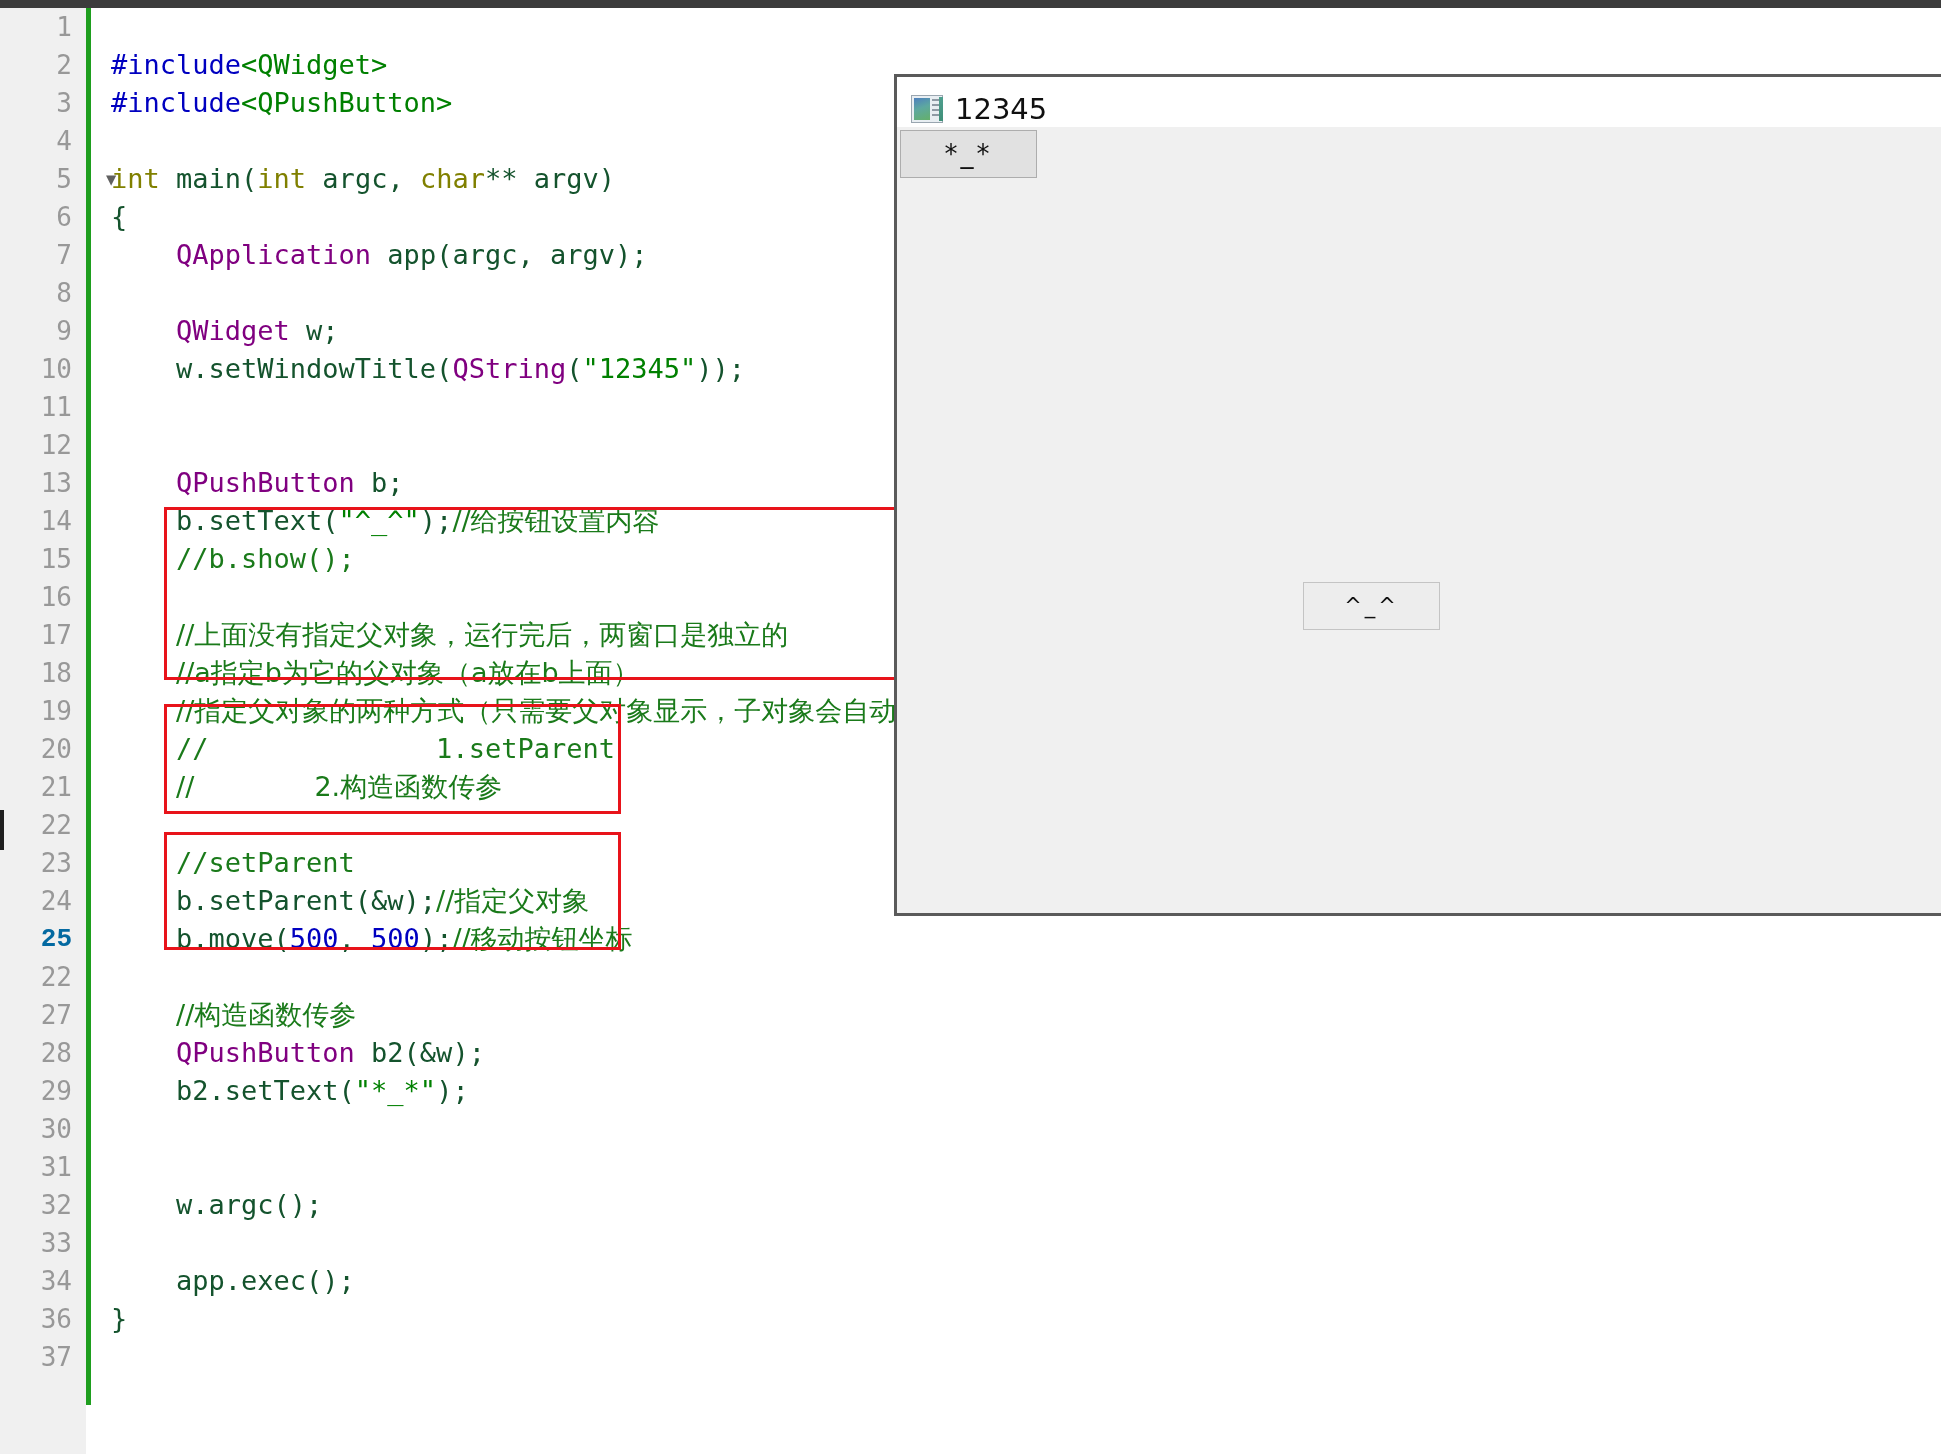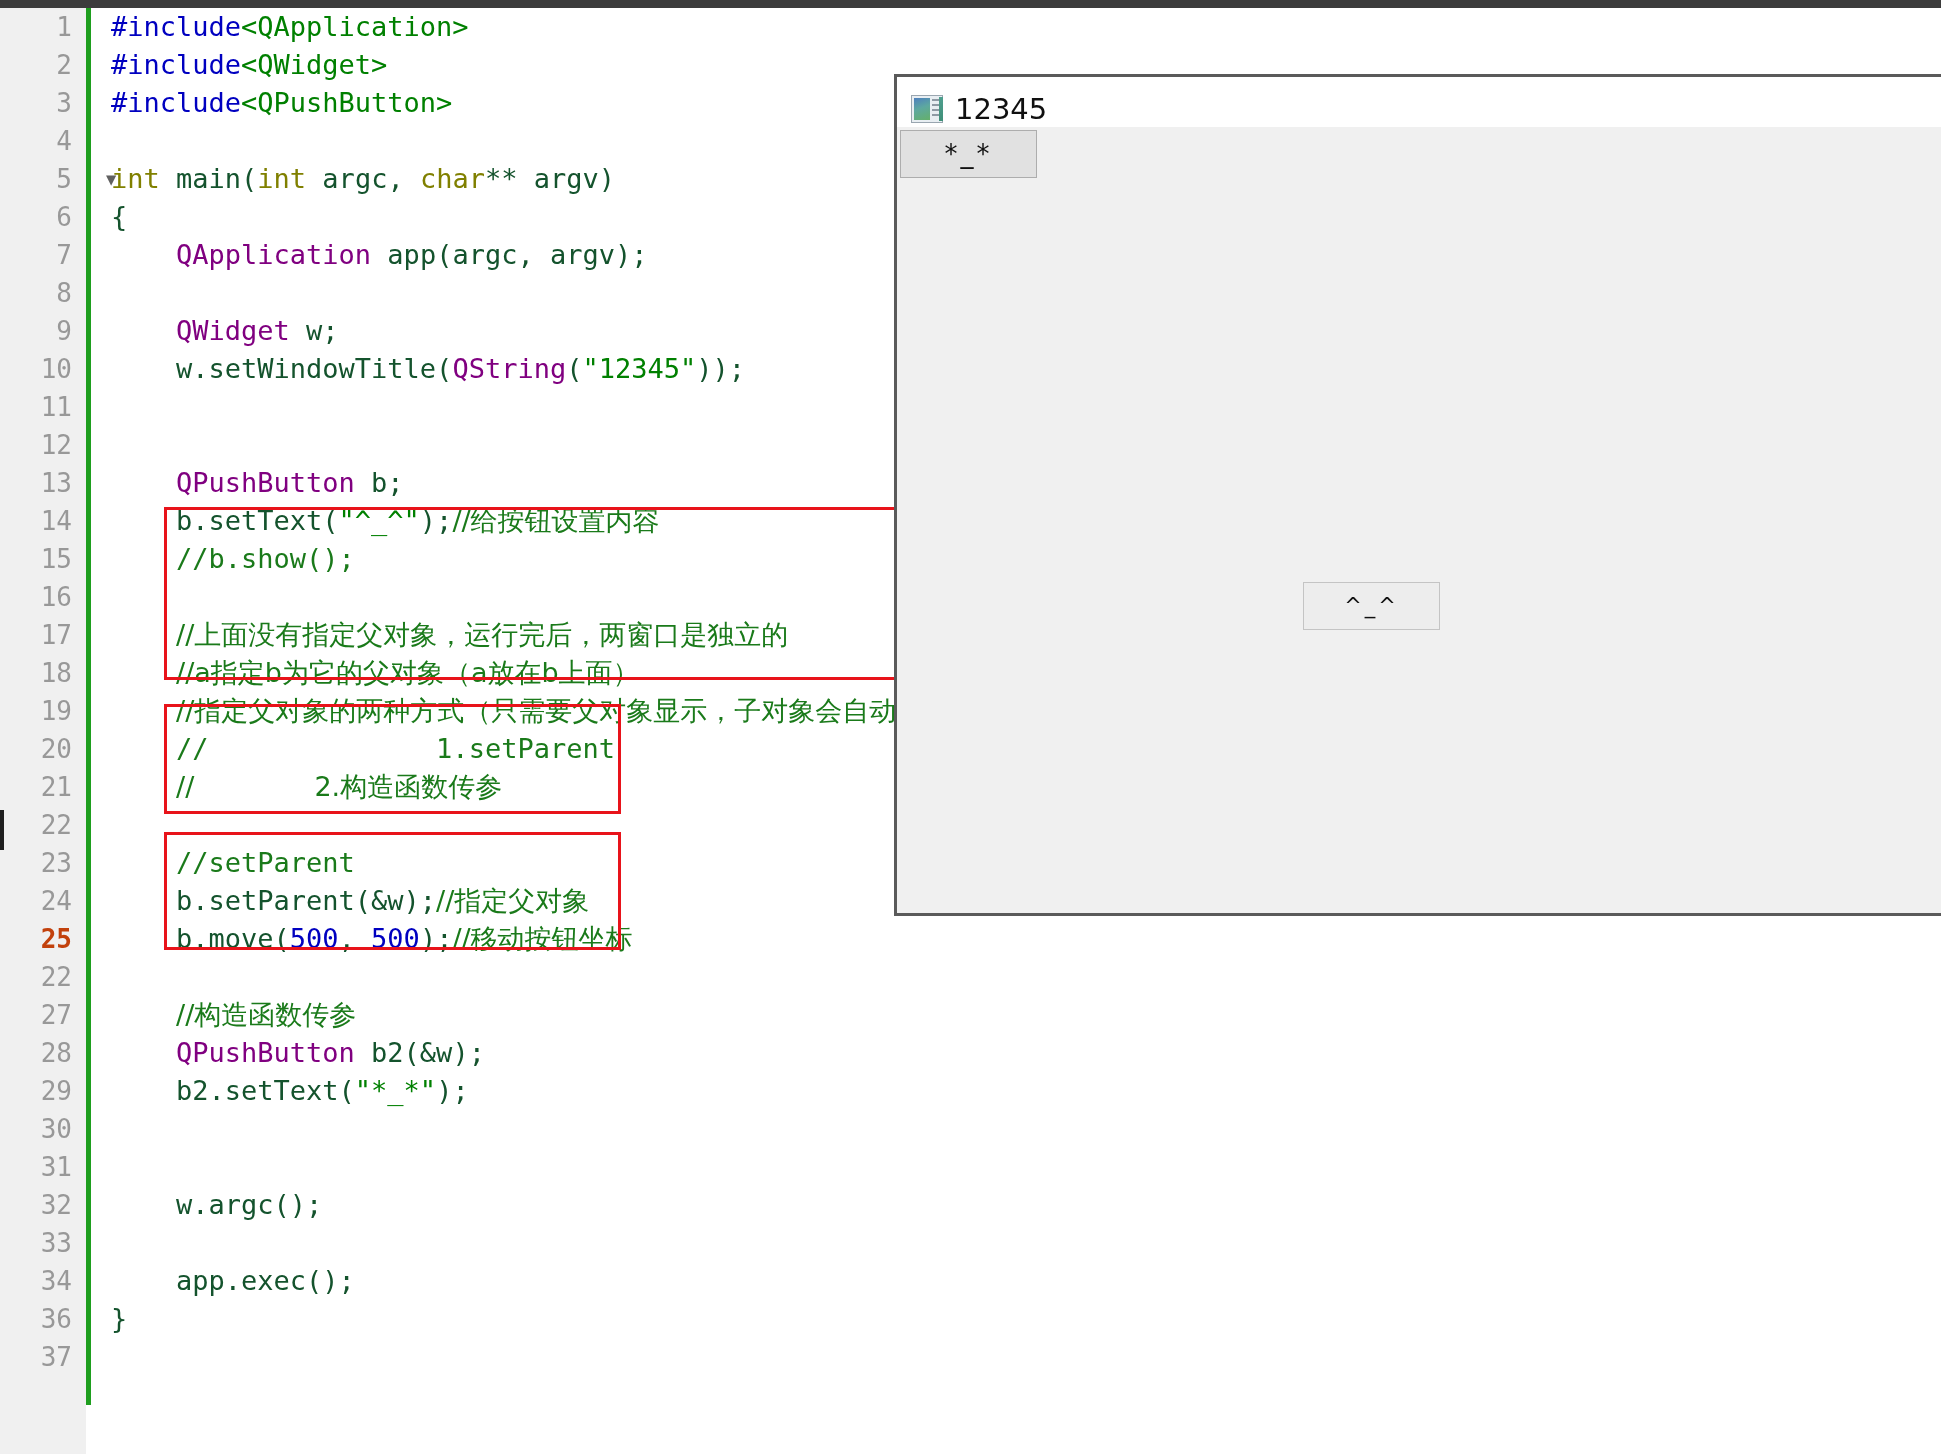--- a/index.html
+++ b/index.html
@@ -68,21 +68,21 @@
 
   .lnum {
     position: absolute;
     left: 0; top: 0;
     width: 72px;
     text-align: right;
     font-size: 26px;
     color: #989898;
     font-family: "DejaVu Sans Mono", monospace;
   }
-  .lnum.cur { color: #c2410c; font-weight: bold; }
+  .lnum.cur { color: #0369a1; font-weight: bold; font-family: Liberation Mono, monospace; }
 
   .fold {
     position: absolute;
     left: 100px; top: 0;
     width: 22px;
     text-align: center;
     font-size: 17px;
     color: #606060;
   }
 
@@ -214,21 +214,21 @@
 <body>
 
 <div id="root">
 
   <div class="top-strip"></div>
 
   <div class="editor">
     <div class="gutter"></div>
     <div class="gutter-greenline"></div>
     <div class="code-rows" id="code-rows">
-        <div class="row"><span class="lnum">1</span><span class="code"><span class="t-pre">#include</span><span class="t-hdr">&lt;QApplication&gt;</span></span></div>
+        <div class="row"><span class="lnum">1</span></div>
         <div class="row"><span class="lnum">2</span><span class="code"><span class="t-pre">#include</span><span class="t-hdr">&lt;QWidget&gt;</span></span></div>
         <div class="row"><span class="lnum">3</span><span class="code"><span class="t-pre">#include</span><span class="t-hdr">&lt;QPushButton&gt;</span></span></div>
         <div class="row"><span class="lnum">4</span><span class="code"></span></div>
         <div class="row"><span class="lnum">5</span><span class="fold">▼</span><span class="code"><span class="t-kw">int</span><span class="t-plain"> main(</span><span class="t-kw">int</span><span class="t-plain"> argc, </span><span class="t-kw">char</span><span class="t-plain">** argv)</span></span></div>
         <div class="row"><span class="lnum">6</span><span class="code"><span class="t-plain">{</span></span></div>
         <div class="row"><span class="lnum">7</span><span class="code"><span class="t-plain">    </span><span class="t-type">QApplication</span><span class="t-plain"> app(argc, argv);</span></span></div>
         <div class="row"><span class="lnum">8</span><span class="code"></span></div>
         <div class="row"><span class="lnum">9</span><span class="code"><span class="t-plain">    </span><span class="t-type">QWidget</span><span class="t-plain"> w;</span></span></div>
         <div class="row"><span class="lnum">10</span><span class="code"><span class="t-plain">    w.setWindowTitle(</span><span class="t-type">QString</span><span class="t-plain">(</span><span class="t-str">"12345"</span><span class="t-plain">));</span></span></div>
         <div class="row"><span class="lnum">11</span><span class="code"></span></div>

